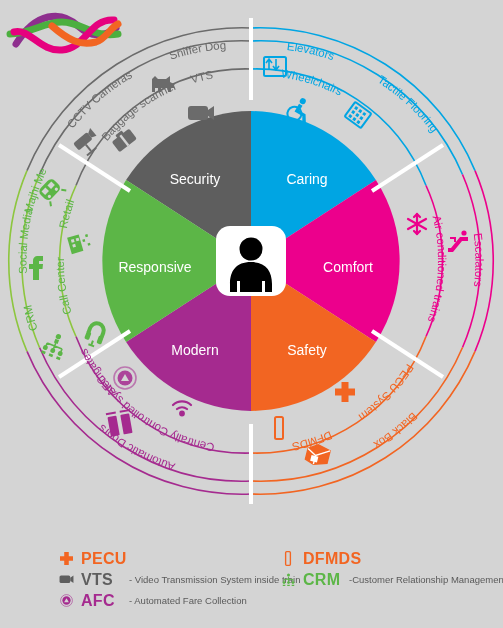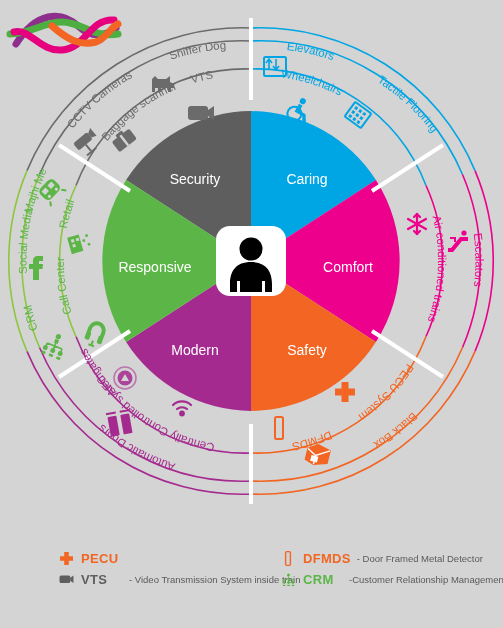--- a/index.html
+++ b/index.html
@@ -30,21 +30,21 @@
   .legend-row{
     display:flex; align-items:center;
     height:21px; white-space:nowrap;
   }
   .legend-ico{
     width:16px;height:14px;flex:0 0 16px;
     display:flex;align-items:center;justify-content:center;
     margin-right:7px;
   }
   .legend-abbr{
-    font-size:13px;font-weight:bold;letter-spacing:.3px;
+    font-size:16px;font-weight:bold;letter-spacing:.3px;
     flex:0 0 auto;
   }
   .legend-desc{
     font-size:9.5px;color:#5a5a5a;margin-left:6px;
   }
   .legend-col.left .legend-abbr{min-width:42px;}
   .legend-col.right .legend-abbr{min-width:40px;}
   #logo{position:absolute;left:6px;top:4px;}
 </style>
 </head>
@@ -345,32 +345,42 @@
       <span class="legend-ico">
         <svg width="15" height="11" viewBox="-13 -7 28 15">
             <rect x="-12" y="-7" width="20" height="14" rx="3" fill="#5e5e5e"></rect>
             <path d="M8 -3 L14 -7 L14 7 L8 3 Z" fill="#5e5e5e"></path>
           </svg>
       </span>
       <span class="legend-abbr" style="color:#5e5e5e">VTS</span>
       <span class="legend-desc">- Video Transmission System inside train</span>
     </div>
 
+    <div class="legend-row">
+      <span class="legend-ico">
+        <svg width="13" height="13" viewBox="-11 -11 22 22">
+            <circle cx="0" cy="0" r="10" fill="none" stroke="#a52a8f" stroke-width="1.6" opacity=".6"></circle>
+            <circle cx="0" cy="0" r="7" fill="#a52a8f"></circle>
+            <path d="M-4 3 L0 -4 L4 3 Z" fill="#d4d4d4"></path>
+          </svg>
+      </span>
+      <span class="legend-abbr" style="color:#a52a8f">AFC</span>
+      <span class="legend-desc">- Automated Fare Collection</span>
+    </div>
   </div>
 
   <div class="legend-col right">
 
     <div class="legend-row">
       <span class="legend-ico">
         <svg width="8" height="15" viewBox="-5 -11 10 22">
             <rect x="-3.5" y="-10" width="7" height="20" rx="1.5" fill="none" stroke="#f26522" stroke-width="2"></rect>
           </svg>
       </span>
       <span class="legend-abbr" style="color:#f26522">DFMDS</span>
-      <span class="legend-desc">- Door Framed Metal Detector</span>
     </div>
 
     <div class="legend-row">
       <span class="legend-ico">
         <svg width="15" height="14" viewBox="-11 -11 22 22" fill="#5cb647">
           <circle cx="0" cy="-8" r="2.4"></circle>
           <path d="M0 -5 L0 -1 M-7 -1 L7 -1 M-7 -1 L-7 2 M7 -1 L7 2 M0 -1 L0 2" stroke="#5cb647" stroke-width="1.5" fill="none"></path>
           <circle cx="-7" cy="4" r="2.2"></circle>
             <circle cx="0" cy="4" r="2.2"></circle>
             <circle cx="7" cy="4" r="2.2"></circle>

